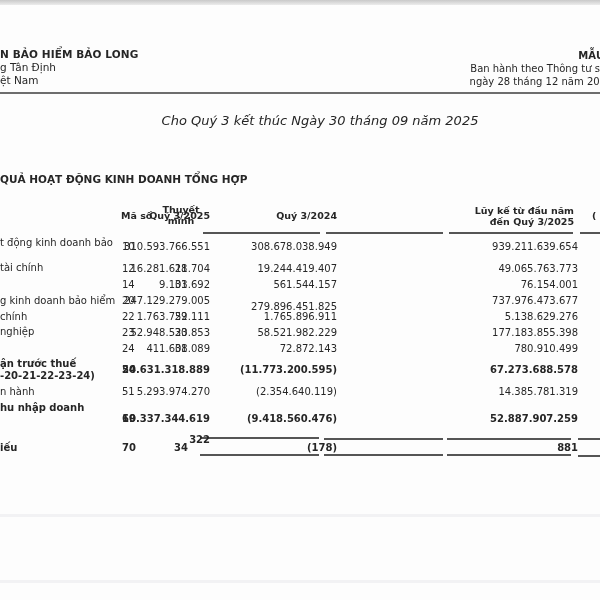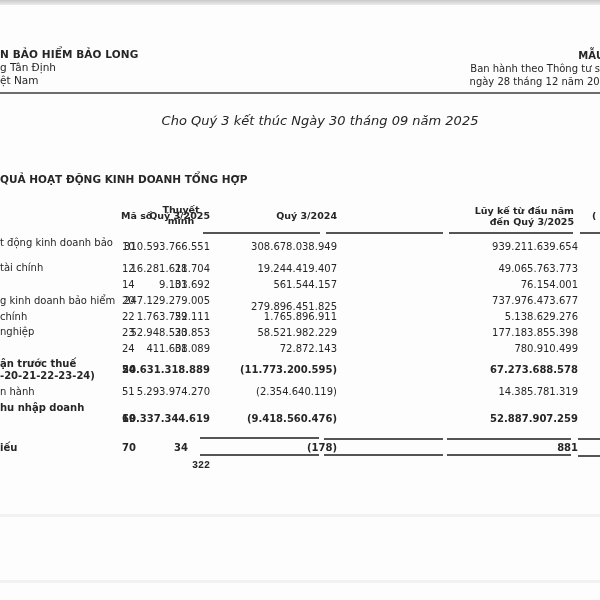--- a/index.html
+++ b/index.html
@@ -238,21 +238,21 @@
 
   <div class="uline" style="left:200px; width:119px; top:437px;"></div>
   <div class="uline" style="left:324px; width:119px; top:438px;"></div>
   <div class="uline" style="left:447px; width:124px; top:438px;"></div>
   <div class="uline" style="left:578px; width:22px; top:438px;"></div>
 
   <div>
     <div class="row-label bold" style="top:442px;">iếu</div>
     <div class="cell code bold" style="top:442px;">70</div>
     <div class="cell note bold" style="top:442px;">34</div>
-    <div class="cell v1 bold" style="top:460px;font-family:Liberation Mono, monospace;">322</div>
+    <div class="cell v1 bold" style="top:434px;">322</div>
     <div class="cell v2 bold" style="top:442px;">(178)</div>
     <div class="cell v3 bold" style="top:442px;">881</div>
   </div>
 
   <div class="uline" style="left:200px; width:119px; top:454px;"></div>
   <div class="uline" style="left:324px; width:119px; top:454px;"></div>
   <div class="uline" style="left:447px; width:124px; top:454px;"></div>
   <div class="uline" style="left:578px; width:22px; top:455px;"></div>
 </div>
 

